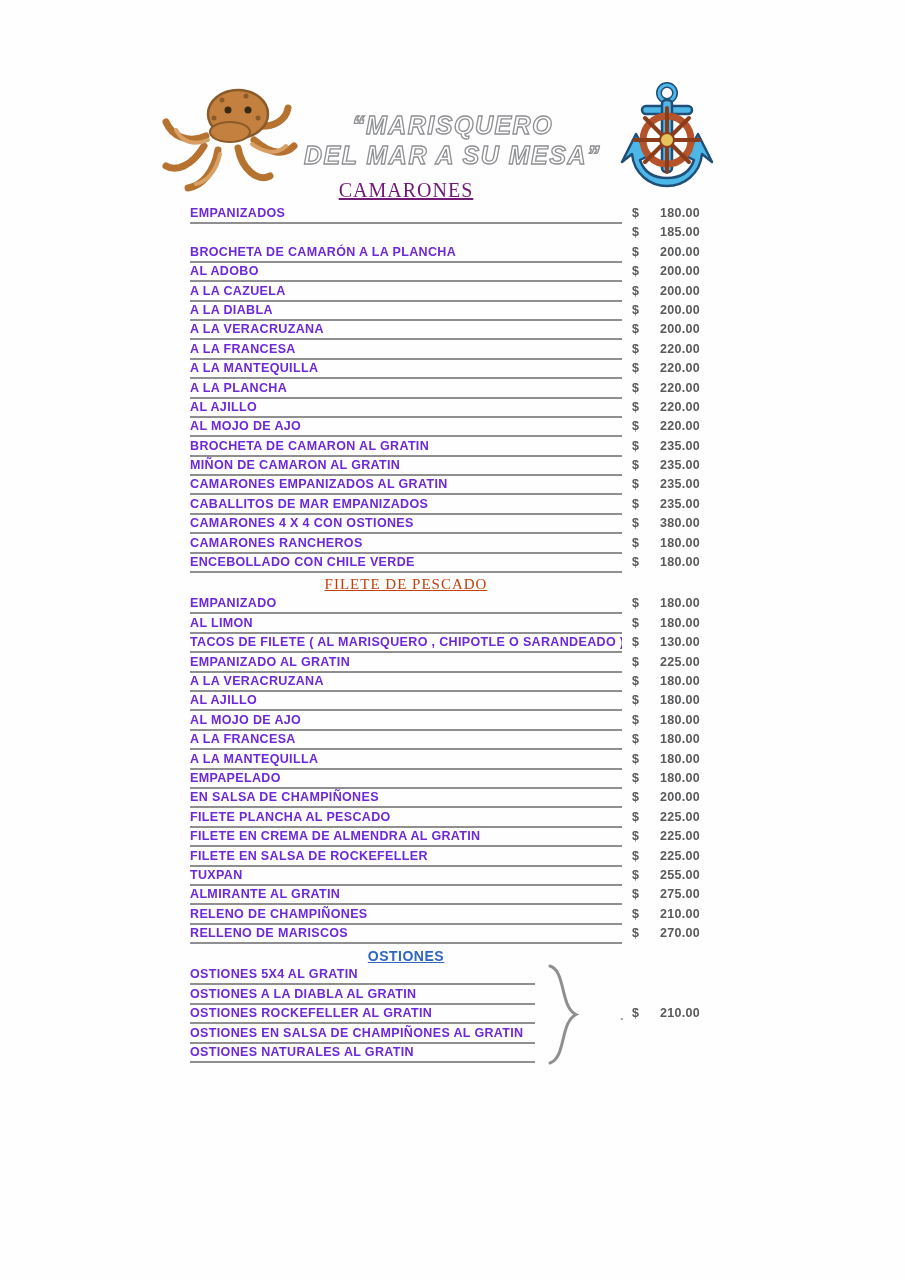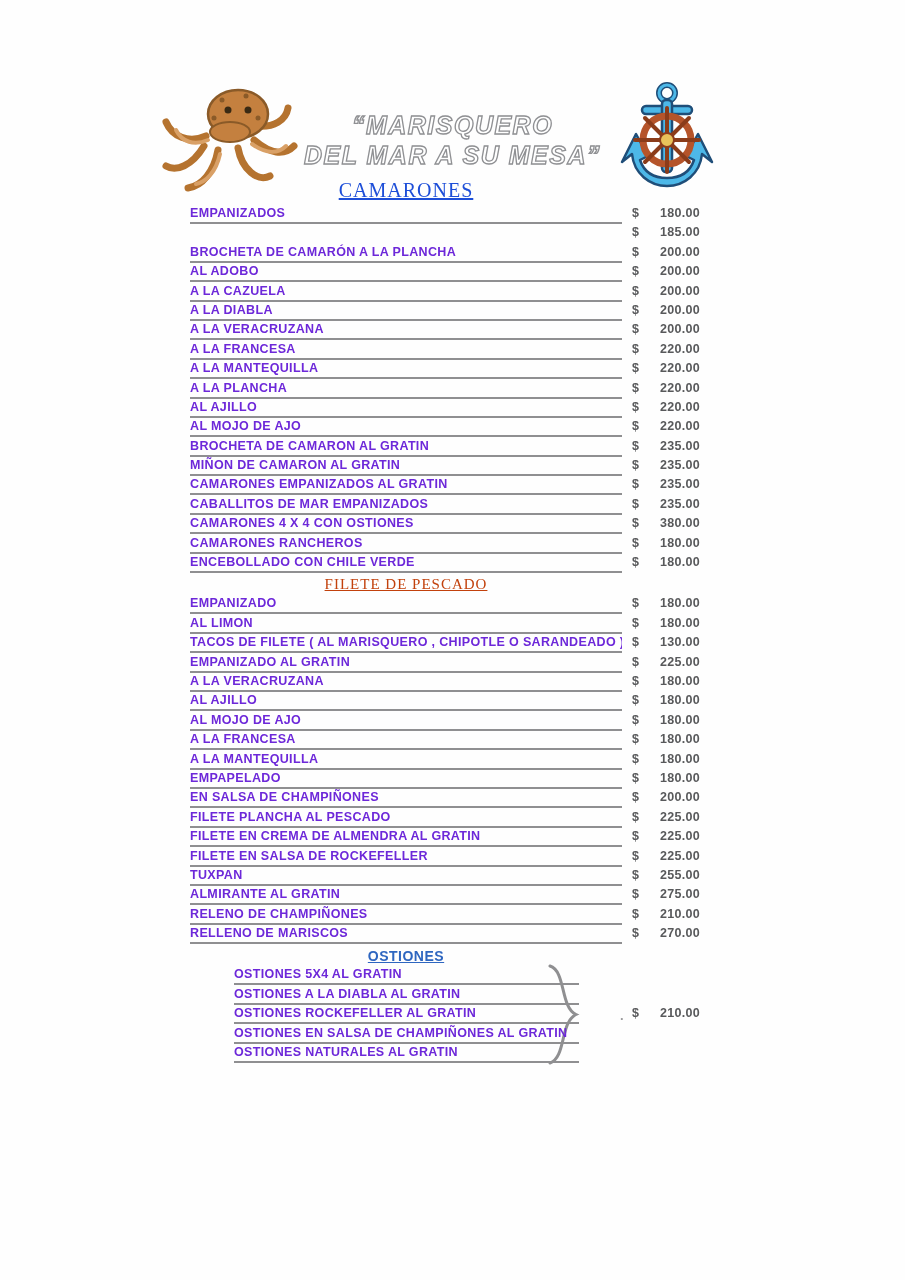--- a/index.html
+++ b/index.html
@@ -36,21 +36,21 @@
 
   .section-rows { position:relative; }
 
   .row { position:relative; height:19.4px; }
   .row .name {
     position:absolute; left:0; top:0; width:432px; height:17px;
     border-bottom:2px solid #8f8f91;
     font-size:12.5px; font-weight:bold; letter-spacing:0.35px;
     color:#6d28d9; line-height:16px; white-space:nowrap; overflow:hidden;
   }
-  .row.grouped .name { width:345px;margin-left:44px; }
+  .row.grouped .name { width:345px; }
   .cur {
     position:absolute; left:442px; top:1px;
     font-size:12.5px; font-weight:bold; color:#58595b;
   }
   .price {
     position:absolute; left:452px; top:1px; width:58px; text-align:right;
     font-size:12.5px; font-weight:bold; color:#58595b; letter-spacing:0.3px;
   }
 
   .group-brace { position:absolute; left:356px; top:-3px; width:36px; height:103px; }
@@ -111,21 +111,21 @@
     </svg>
   </div>
 
   <div class="brand-block">
     <div class="brand-line">“MARISQUERO</div>
     <div class="brand-line">DEL MAR A SU MESA”</div>
   </div>
 
   <div class="menu">
   <div class="section">
-    <div class="section-heading style-serif-large" style="color: #1d4ed8;">CAMARONES</div>
+    <div class="section-heading style-serif-large" style="color: #701a75;">CAMARONES</div>
     <div class="section-rows">
 
   <div class="row">
     <div class="name">EMPANIZADOS</div>
     <span class="cur">$</span>
     <span class="price">180.00</span>
   </div>
 
   <div class="row">
     <span class="cur">$</span>

